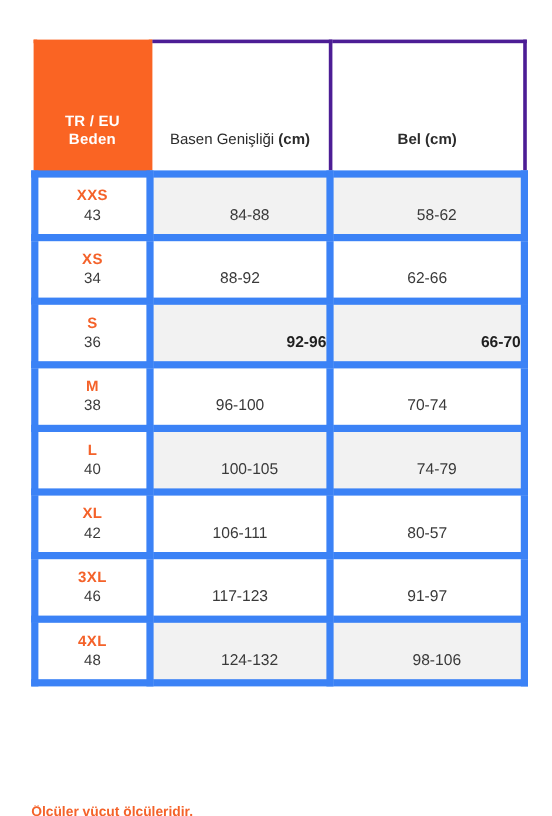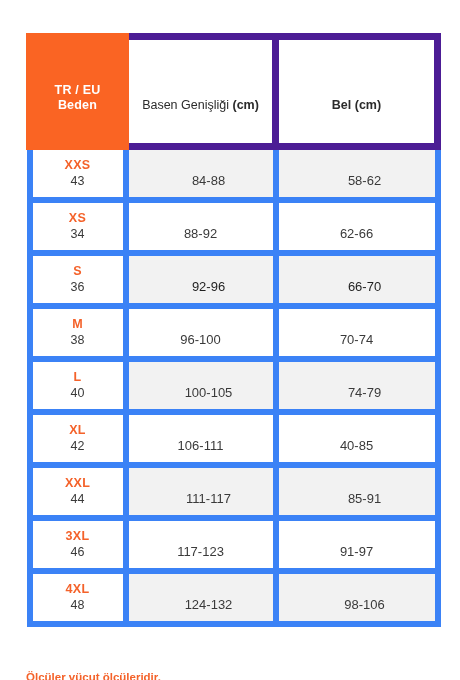--- a/index.html
+++ b/index.html
@@ -29,22 +29,22 @@
 
   #size-chart col.c-size  { width: 96px; }
   #size-chart col.c-hip   { width: 150px; }
   #size-chart col.c-waist { width: 162px; }
 
   
   thead tr { height: 110px; }
 
   th {
     margin: 4px;
-    padding: 12px;
-    border: 7px solid #4c1d95;
+    padding: 0;
+    border: 3px solid #4c1d95;
     vertical-align: bottom;
     text-align: center;
     font-weight: normal;
     background: #ffffff;
   }
 
   th.size-head {
     background: #fa6423;
     border-color: #fa6423;
     color: #ffffff;
@@ -100,21 +100,21 @@
     color: #3a3a3a;
     margin-top: 1px;
   }
 
   .value-inner {
     padding-bottom: 8px;
     font-size: 13px;
     color: #3a3a3a;
     line-height: 16px;
   }
-  tbody tr.selected .value-inner { font-weight: normal; color: #1f1f1f; }
+  tbody tr.selected .value-inner { font-weight: bold; color: #1f1f1f; text-align: right; }
 
   
   #footer-note {
     position: absolute;
     left: 26px;
     top: 671px;
     width: 408px;
     height: 9px;
     overflow: hidden;
   }
@@ -230,35 +230,21 @@
         <td class="size-cell">
           <div class="size-cell-inner">
             <span class="size-label">XL</span>
             <span class="size-eu">42</span>
           </div>
         </td>
         <td class="value-cell">
           <div class="value-inner">106-111</div>
         </td>
         <td class="value-cell">
-          <div class="value-inner">40-85</div>
-        </td>
-      </tr>
-      <tr class="striped">
-        <td class="size-cell">
-          <div class="size-cell-inner">
-            <span class="size-label">XXL</span>
-            <span class="size-eu">44</span>
-          </div>
-        </td>
-        <td class="value-cell">
-          <div class="value-inner">111-117</div>
-        </td>
-        <td class="value-cell">
-          <div class="value-inner">85-91</div>
+          <div class="value-inner">80-57</div>
         </td>
       </tr>
       <tr>
         <td class="size-cell">
           <div class="size-cell-inner">
             <span class="size-label">3XL</span>
             <span class="size-eu">46</span>
           </div>
         </td>
         <td class="value-cell">

